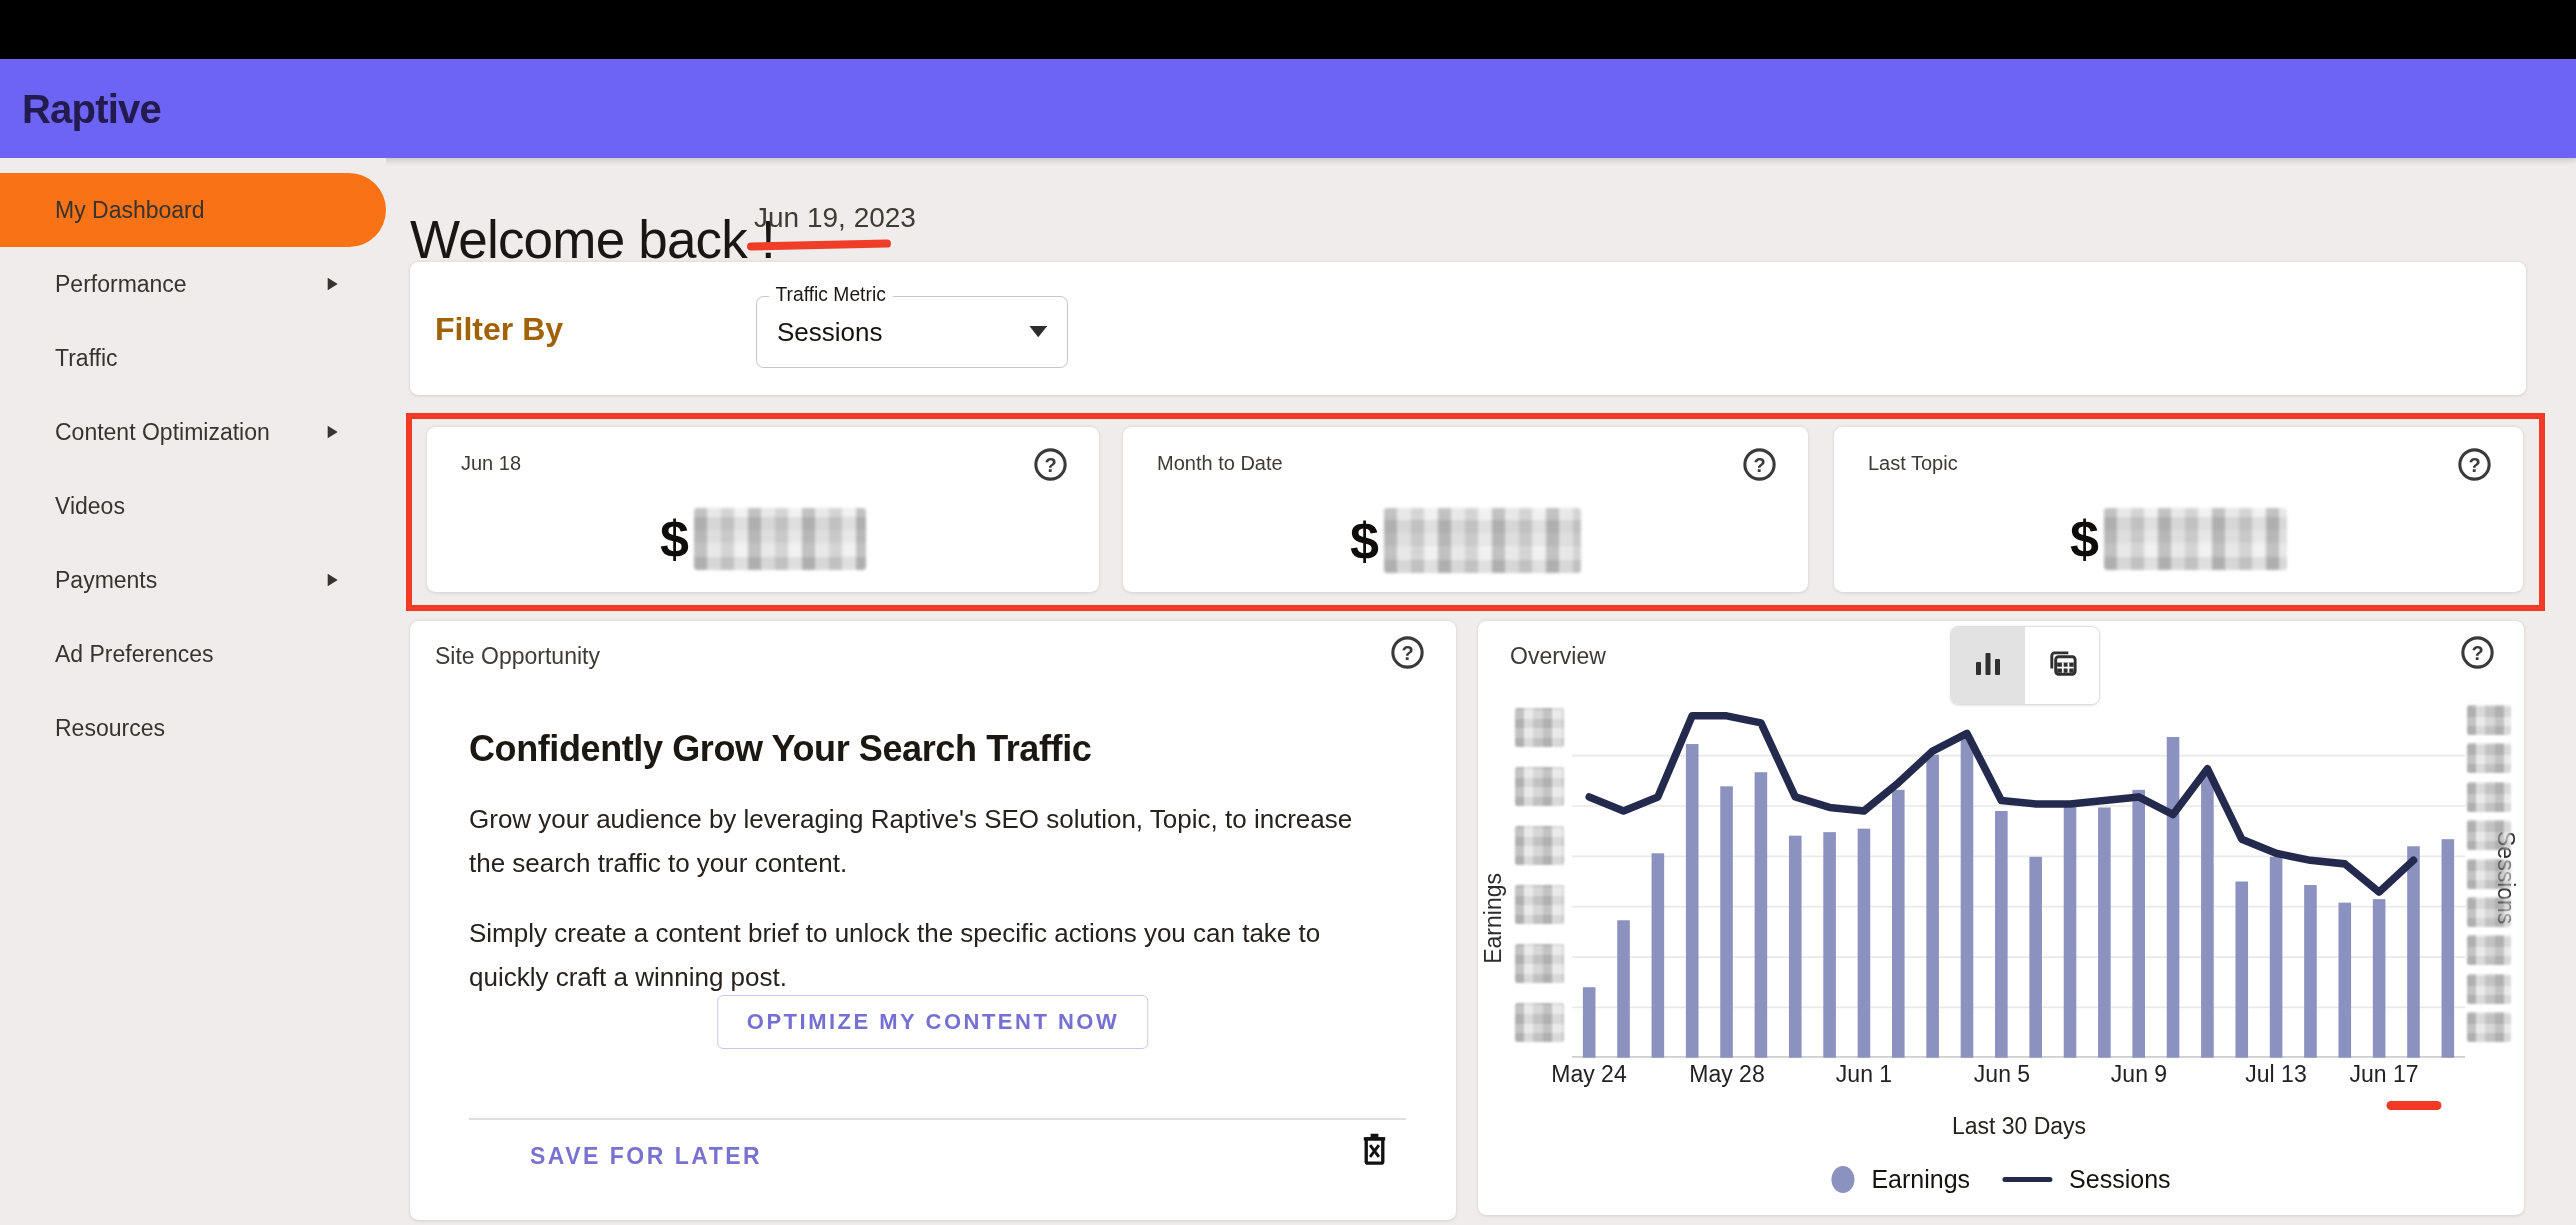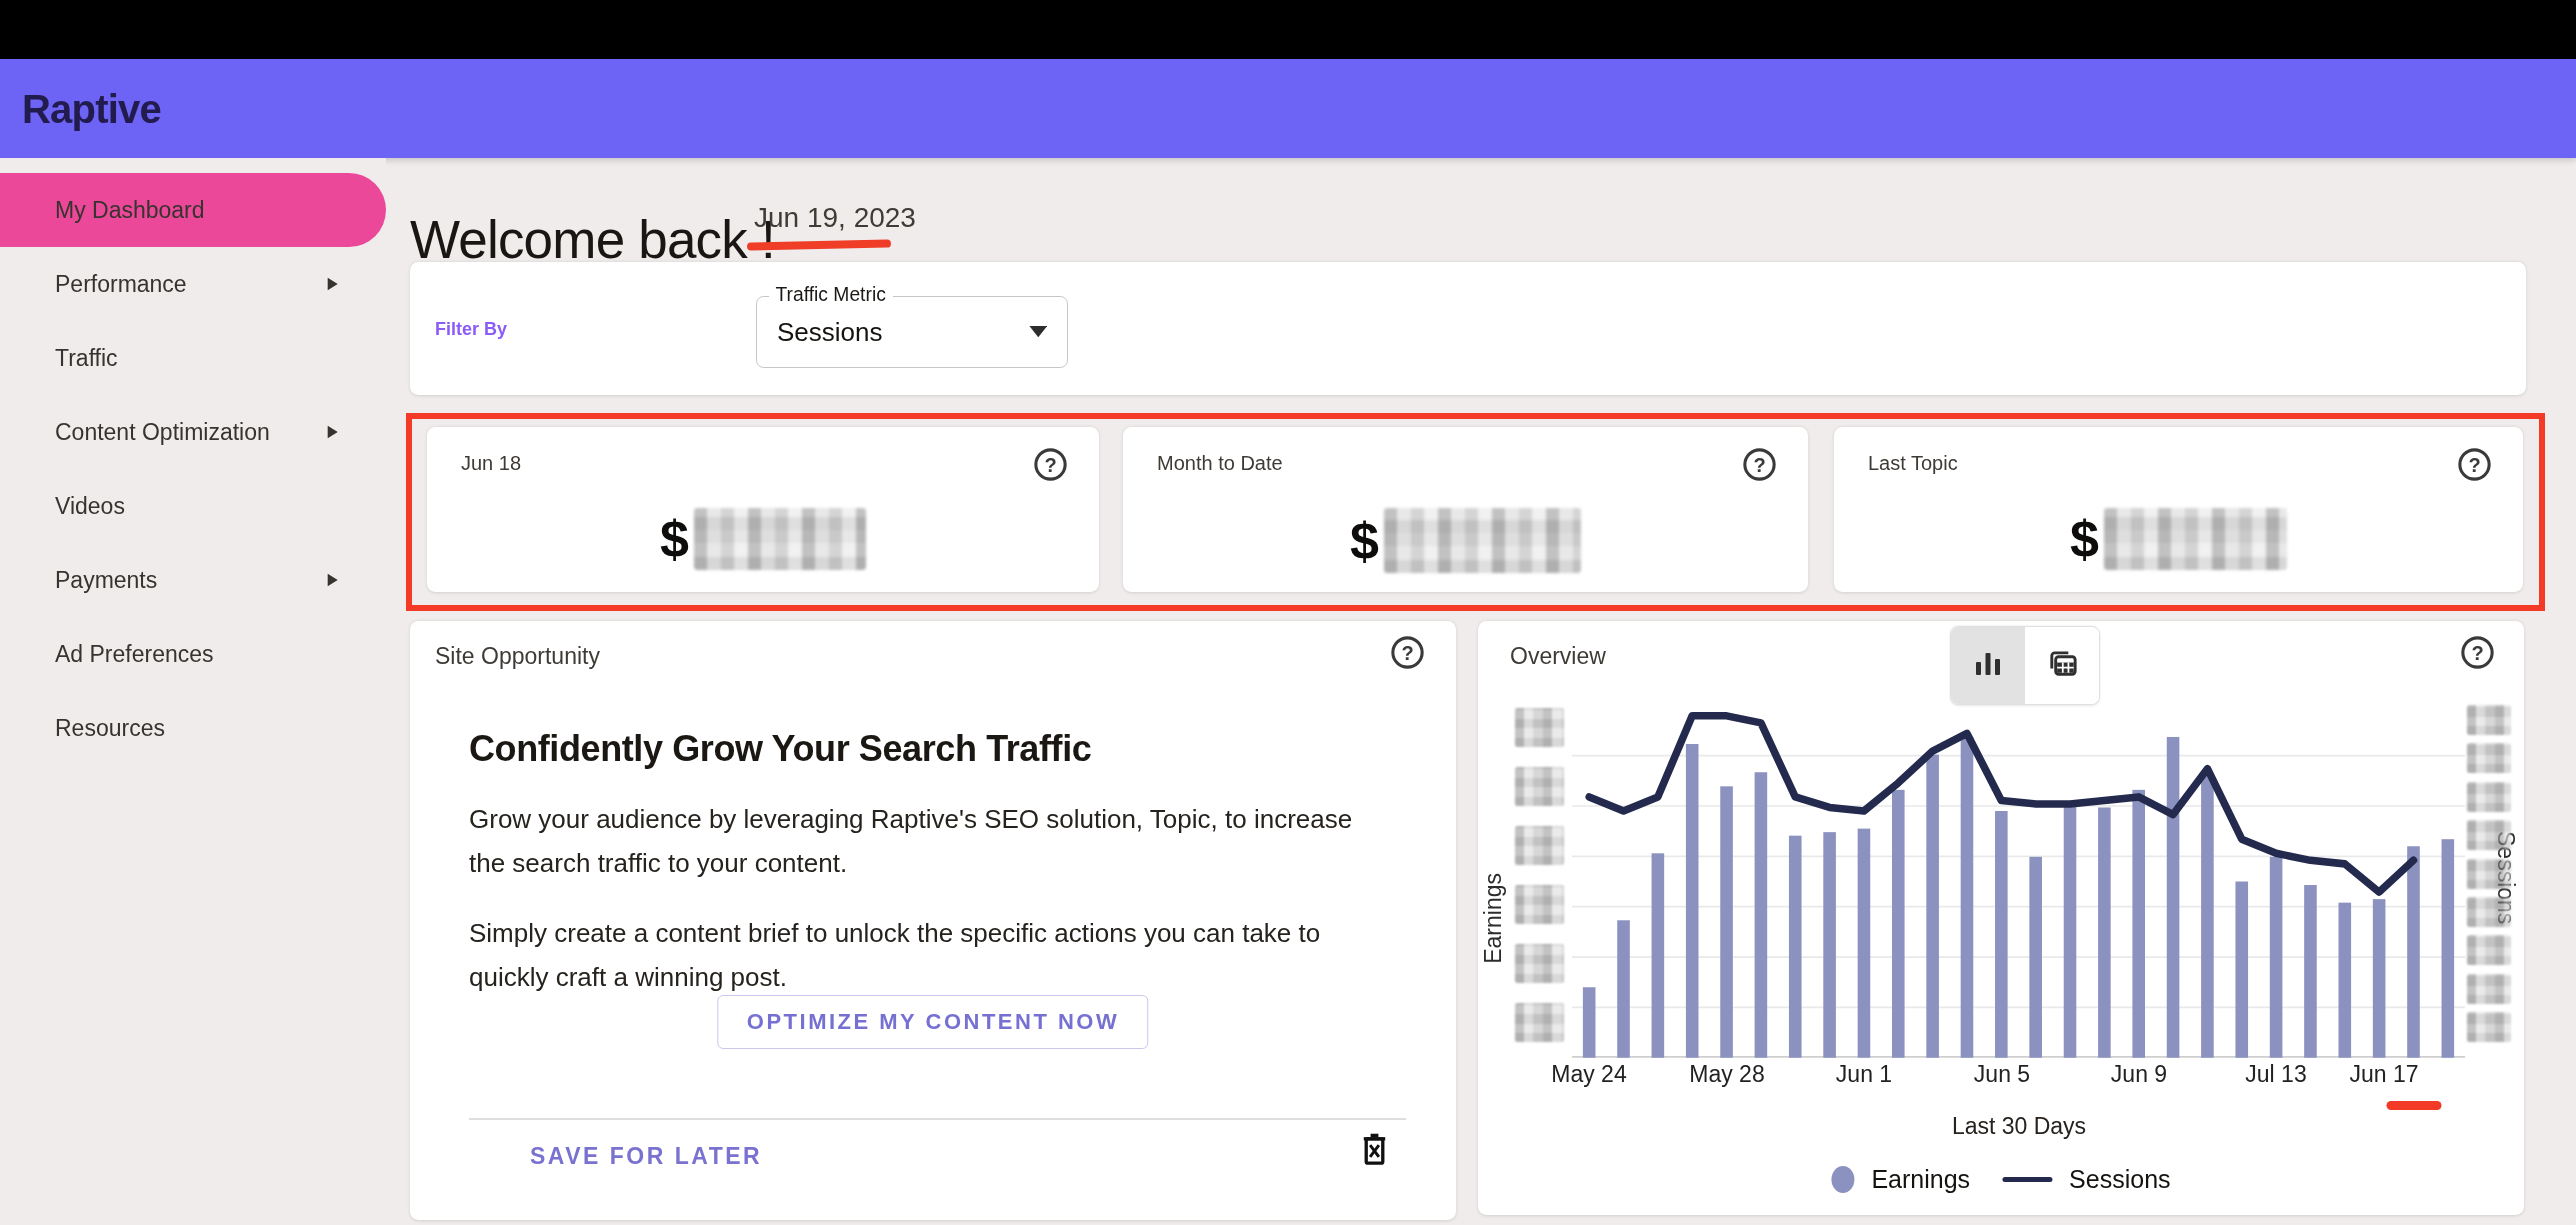--- a/index.html
+++ b/index.html
@@ -6,34 +6,34 @@
   .page{position:relative;width:2576px;height:1226px;overflow:hidden;background:#efeceb;}
 
   
   .os-bar{position:absolute;left:0;top:0;width:2576px;height:59px;background:#000;}
   .app-header{position:absolute;left:0;top:59px;width:2576px;height:99px;background:#6d63f4;box-shadow:0 2.5px 6.7px rgba(0,0,0,.18);}
   .logo{position:absolute;left:22px;top:50%;transform:translateY(-50%);font-size:40px;font-weight:800;letter-spacing:-0.8px;color:#221b4e;}
 
   
   .sidebar{position:absolute;left:0;top:158px;width:386px;height:1068px;background:#efeceb;}
   .side-item{position:relative;height:74px;display:flex;align-items:center;padding-left:55px;box-sizing:border-box;color:#37332e;font-size:23px;cursor:pointer;}
-  .side-item.active{background:#ec4899;border-radius:0 39px 39px 0;font-weight:400;}
+  .side-item.active{background:#f97316;border-radius:0 39px 39px 0;font-weight:400;}
   .side-item .chev{position:absolute;right:47px;top:50%;transform:translateY(-50%);display:flex;}
   .sidebar-stack{position:absolute;left:0;top:15px;width:386px;}
 
   
   .welcome-title{position:absolute;left:410px;top:173px;font-size:53px;font-weight:400;color:#191613;letter-spacing:-0.8px;}
   .welcome-date{position:absolute;left:754px;top:202px;font-size:28px;color:#3f3b36;}
   .date-underline{position:absolute;left:747px;top:241px;width:144px;height:8.4px;background:#ef3d28;border-radius:5px;transform:rotate(-1.2deg);}
 
   .card{position:absolute;background:#fff;border-radius:8.4px;box-shadow:0 0.8px 3.4px rgba(0,0,0,.12);}
 
   
   .filter-card{left:410px;top:262px;width:2116px;height:133px;}
-  .filter-label{position:absolute;left:25px;top:50%;transform:translateY(-50%);font-size:18px;font-weight:700;color:#8b5cf6;}
+  .filter-label{position:absolute;left:25px;top:50%;transform:translateY(-50%);font-size:32px;font-weight:700;color:#a16207;}
   .select{position:absolute;left:346px;top:34px;width:312px;height:72px;border:1.7px solid #c6c6c6;border-radius:7.6px;box-sizing:border-box;cursor:pointer;background:#fff;}
   .select .float-label{position:absolute;top:-13.4px;left:11.8px;background:#fff;padding:0 6.7px;font-size:19.3px;color:#1c1a17;}
   .select .value{position:absolute;left:20px;top:50%;transform:translateY(-50%);font-size:26px;color:#15130f;}
   .select .caret{position:absolute;right:20px;top:50%;transform:translateY(-50%);display:flex;}
 
   
   .red-box{position:absolute;left:406px;top:413px;width:2139px;height:198px;border:6.7px solid #f23a26;box-sizing:border-box;pointer-events:none;}
 
   
   .stat-card{top:427px;height:165px;}

